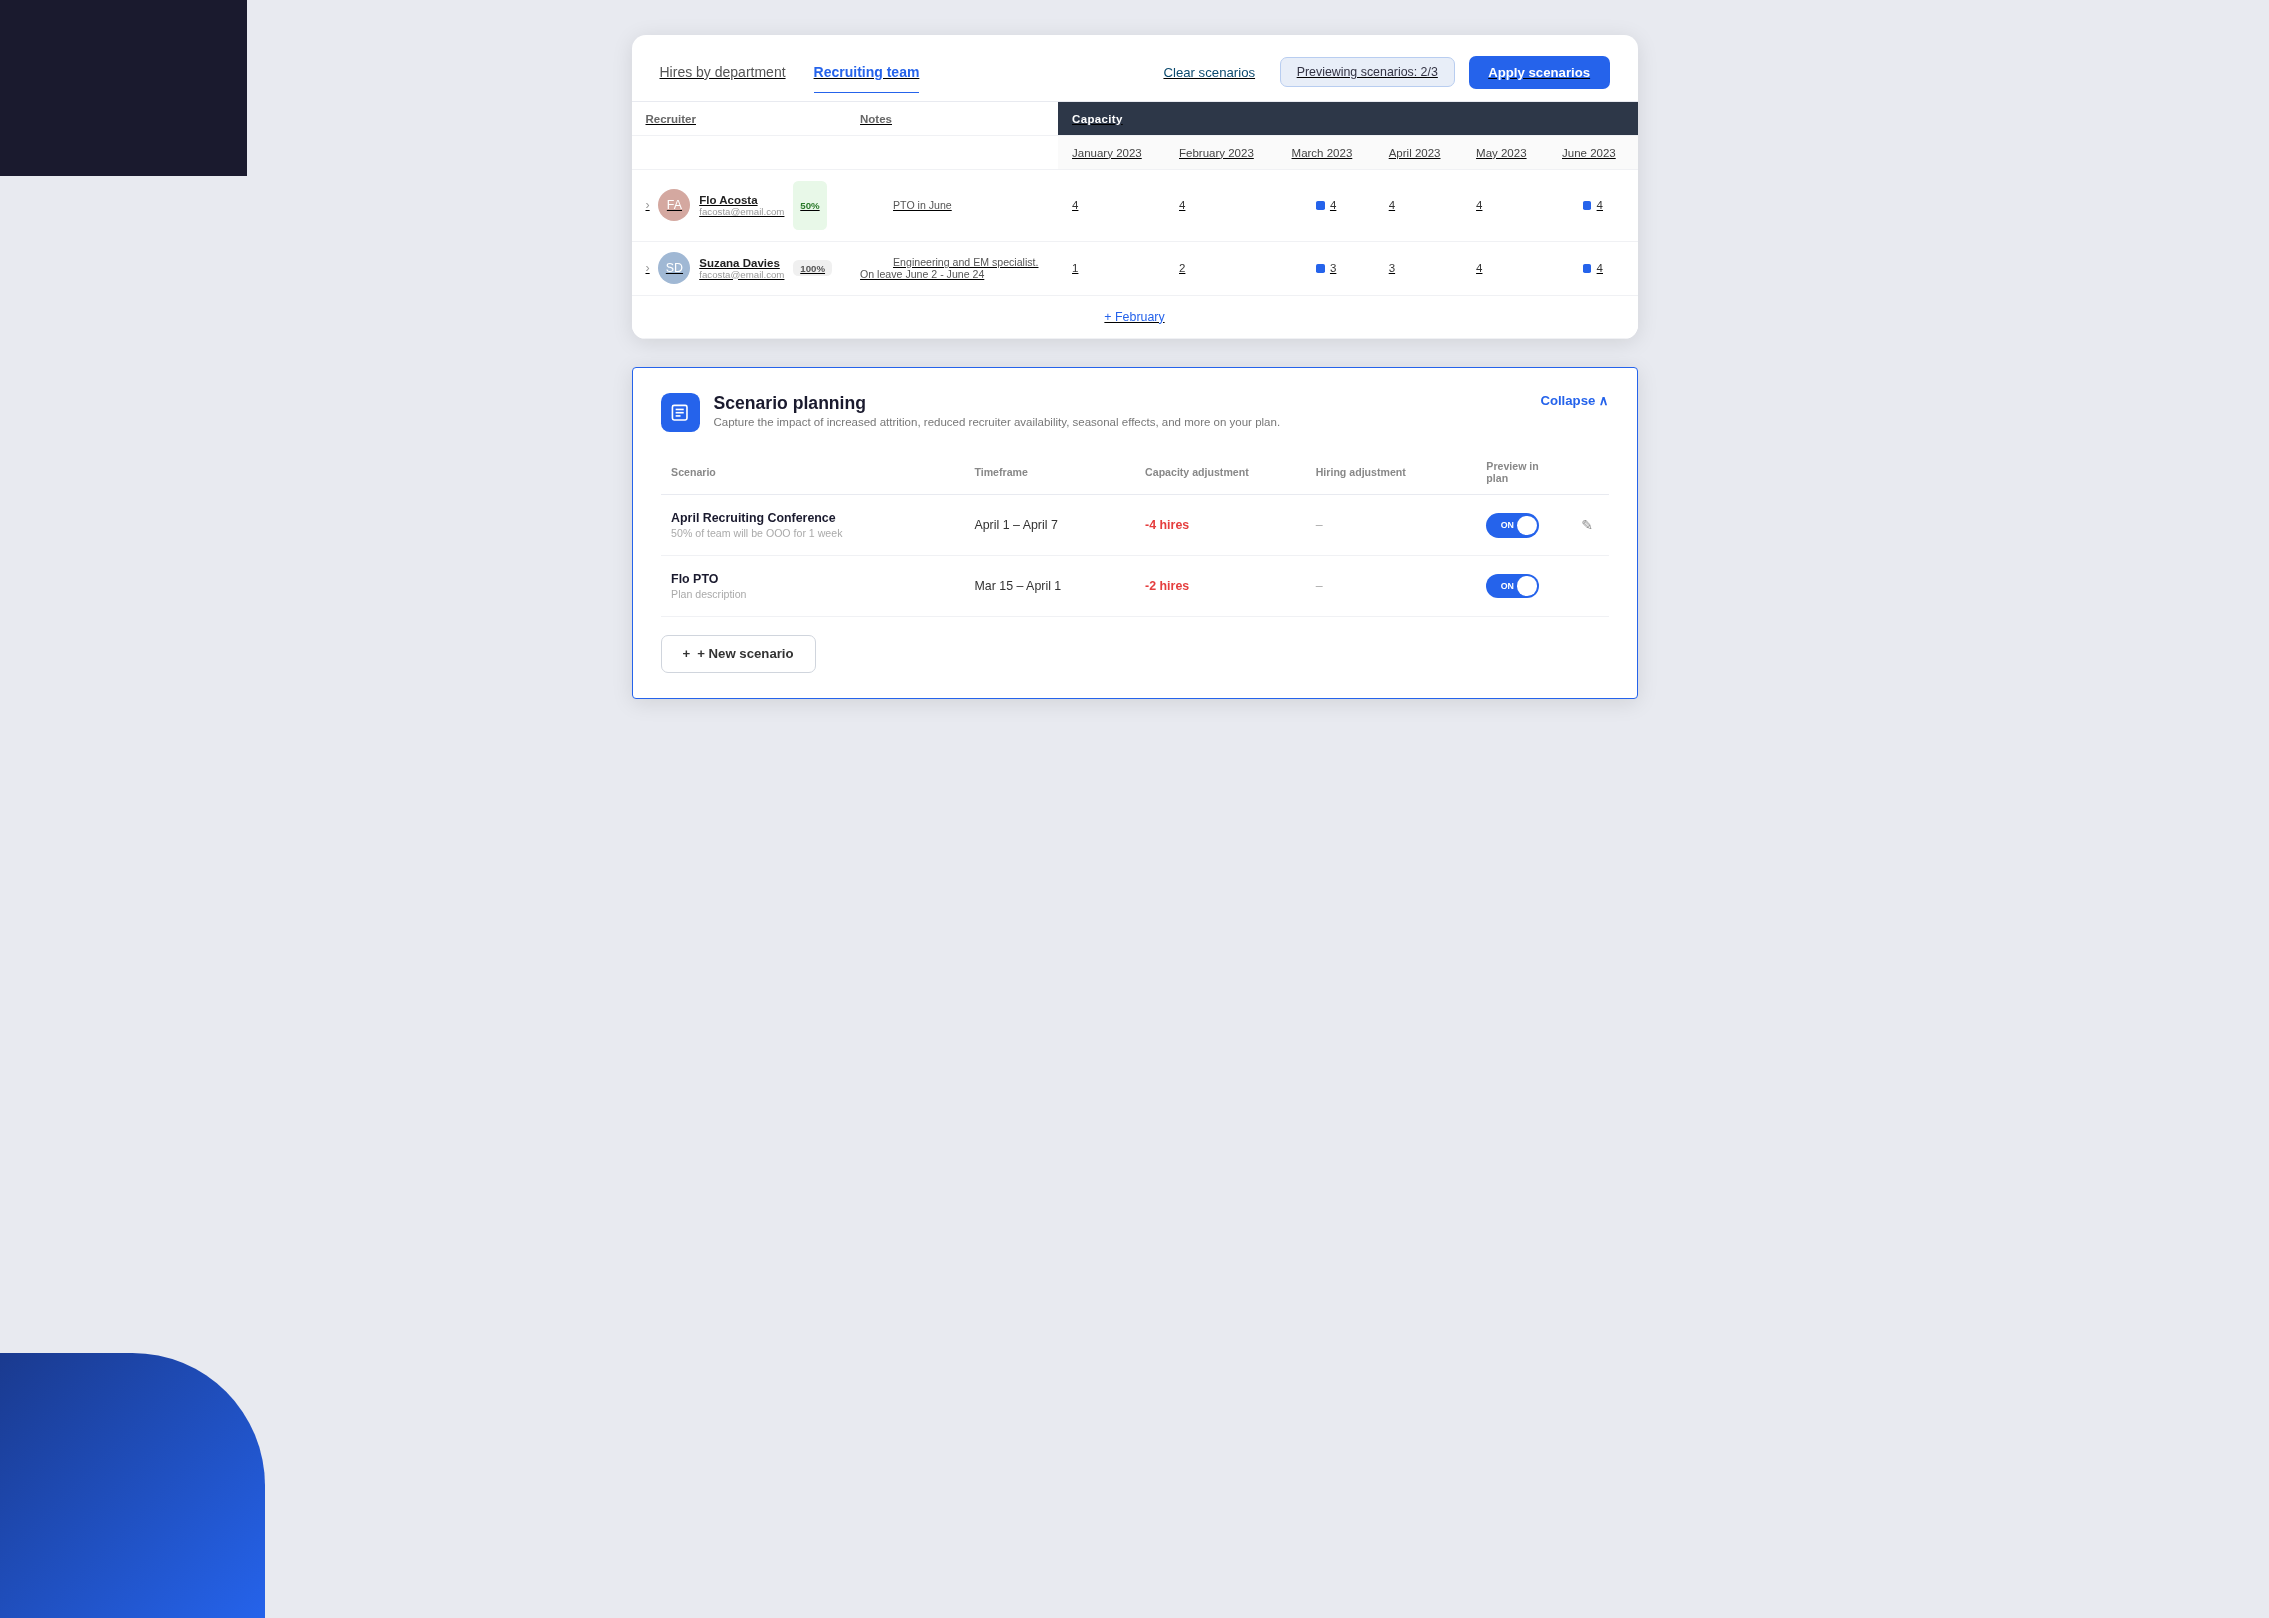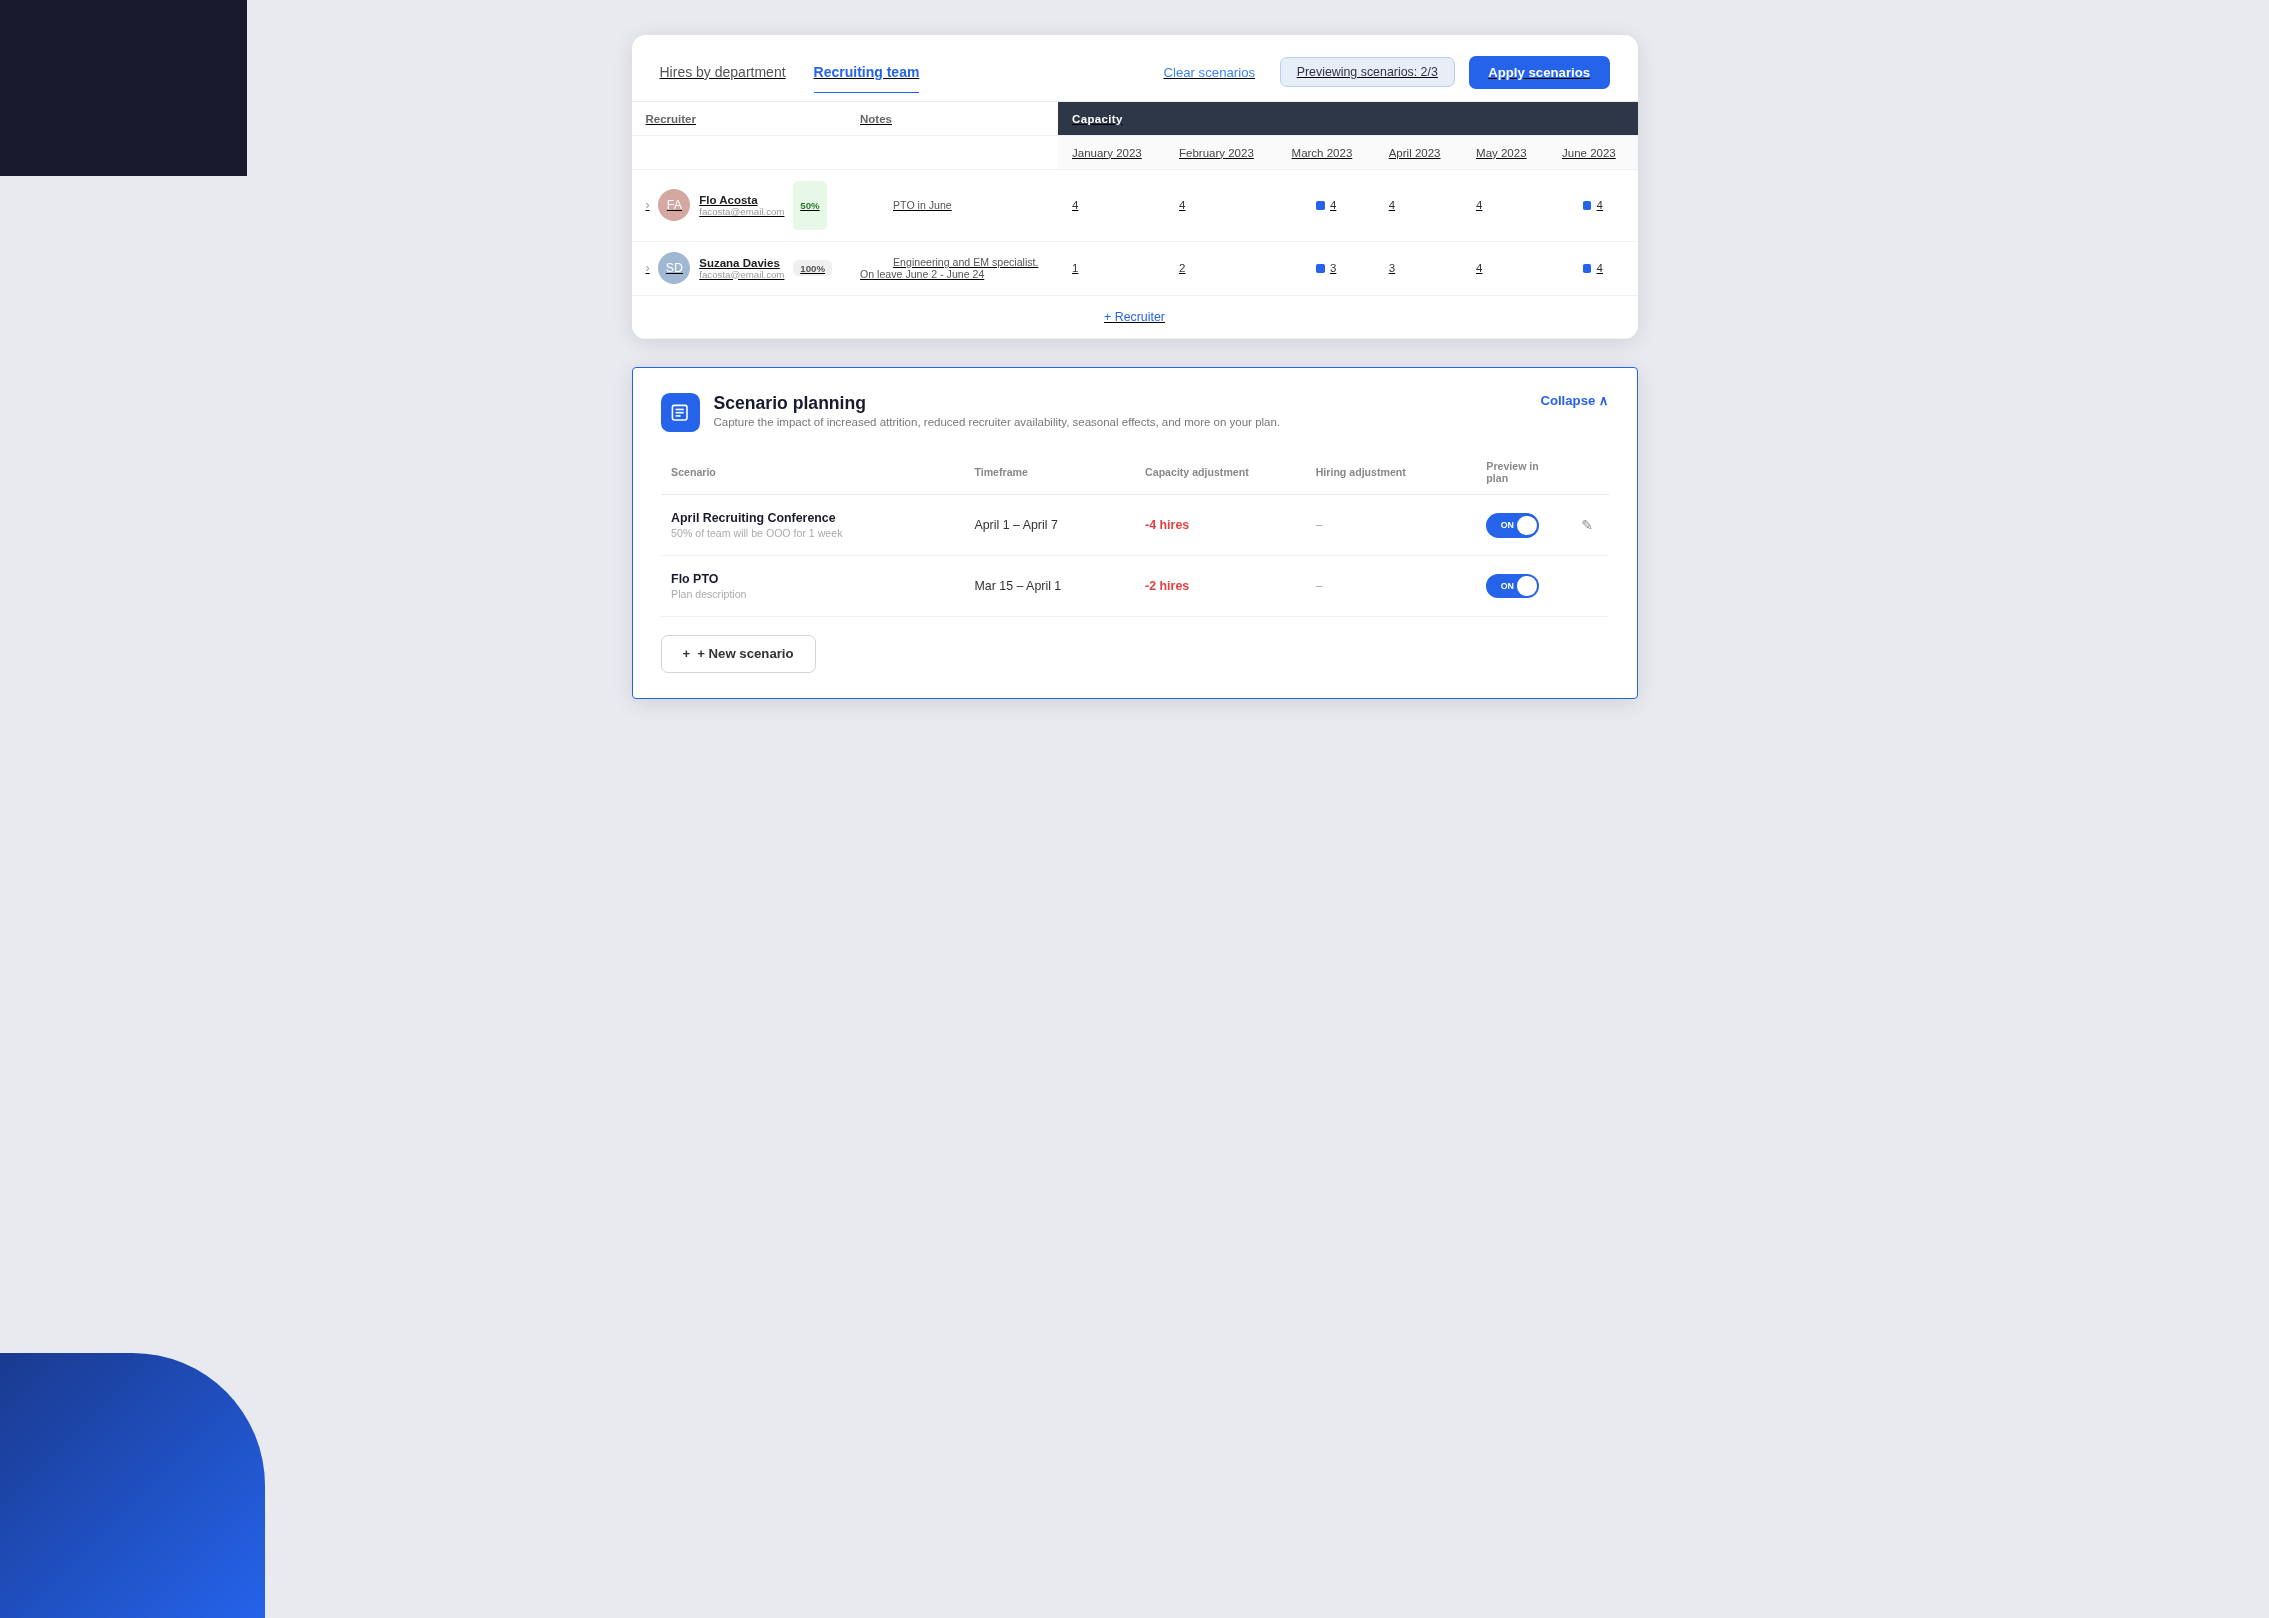--- a/index.html
+++ b/index.html
@@ -62,21 +62,21 @@
     .header-actions {
       display: flex;
       align-items: center;
       gap: 14px;
       padding-bottom: 12.4px;
     }
 
     .btn-clear {
       background: none;
       border: none;
-      color: #3b82f6;
+      color: #0c4a6e;
       font-size: 13.2px;
       font-weight: 500;
       cursor: pointer;
       padding: 5.3px 10.6px;
     }
 
     .btn-preview {
       background: #e8eef8;
       border: 0.9px solid #b8cdf0;
       color: #334;
@@ -519,21 +519,21 @@
           <td class="capacity-cell">
             <div class="blue-dot-row"><div class="blue-square"></div>3</div>
           </td>
           <td class="capacity-cell">3</td>
           <td class="capacity-cell">4</td>
           <td class="capacity-cell">
             <div class="blue-dot-row"><div class="blue-square"></div>4</div>
           </td>
         </tr>
         <tr class="add-recruiter-row">
-          <td colspan="9">+ Recruiter</td>
+          <td colspan="9">+ February</td>
         </tr>
       </tbody>
     </table>
   </div>
 
   <div class="bottom-card">
     <div class="scenario-header">
       <div class="scenario-title-row">
         <div class="scenario-icon">
           <svg width="19.4" height="19.4" viewBox="0 0 24 24" fill="none" stroke="white" stroke-width="2">

